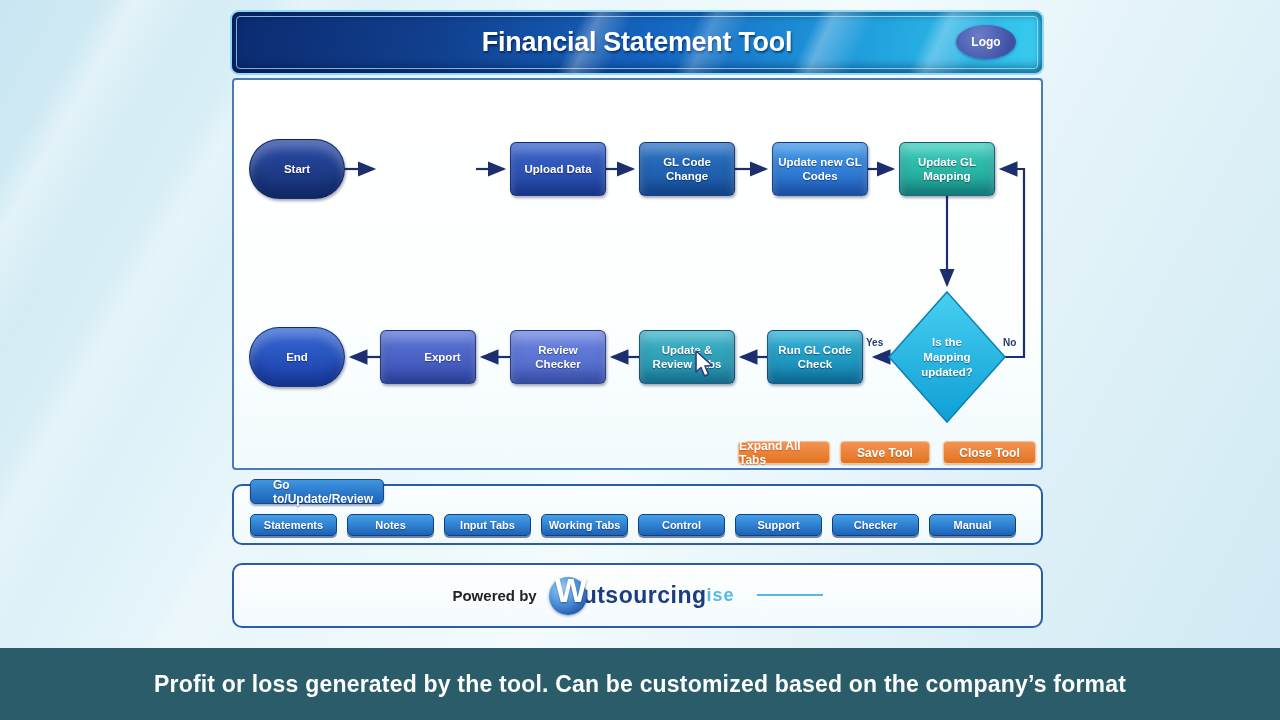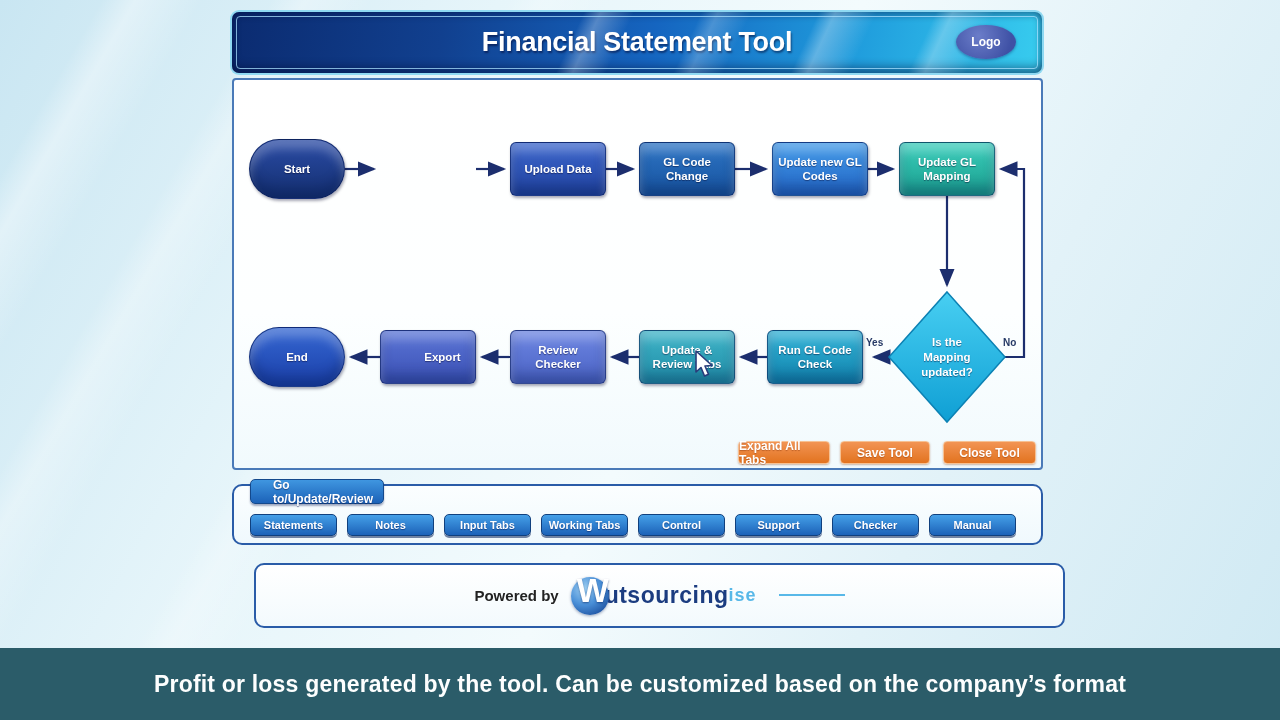--- a/index.html
+++ b/index.html
@@ -98,21 +98,21 @@
   .goto-row{ position:absolute; left:16px; top:28px; display:flex; gap:10px; }
   .gbtn{
     width:87px; height:22px; border-radius:5px;
     background:linear-gradient(180deg,#45a0e8,#1c62b8);
     border:1px solid #10407e; color:#fff; font-weight:bold; font-size:11px;
     display:flex; align-items:center; justify-content:center;
     box-shadow:0 2px 0 rgba(8,35,90,.55); text-shadow:0 1px 1px rgba(0,20,80,.5); cursor:pointer;
   }
 
   
-  .power-panel{ left:232px; top:563px; width:811px; height:65px; border:2px solid #2a5ca8; border-radius:10px; background:linear-gradient(180deg,#ffffff,#f3fafd); display:flex; align-items:center; justify-content:center;margin-left:22px; }
+  .power-panel{ left:232px; top:563px; width:811px; height:65px; border:2px solid #2a5ca8; border-radius:10px; background:linear-gradient(180deg,#ffffff,#f3fafd); display:flex; align-items:center; justify-content:center; }
   .power-wrap{ display:flex; align-items:center; gap:12px; }
   .power-text{ font-size:15px; font-weight:bold; color:#222; }
   .brand{ display:flex; align-items:center; }
   .globe{
     width:38px; height:38px; border-radius:50%;
     background:radial-gradient(circle at 35% 30%,#9fd0f2,#4a90d8 45%,#1b4f9e 85%);
     position:relative; box-shadow:0 1px 3px rgba(0,30,90,.4);
   }
   .globe .w{
     position:absolute; left:6px; top:-6px; color:#fff; font-size:34px; font-weight:bold;

